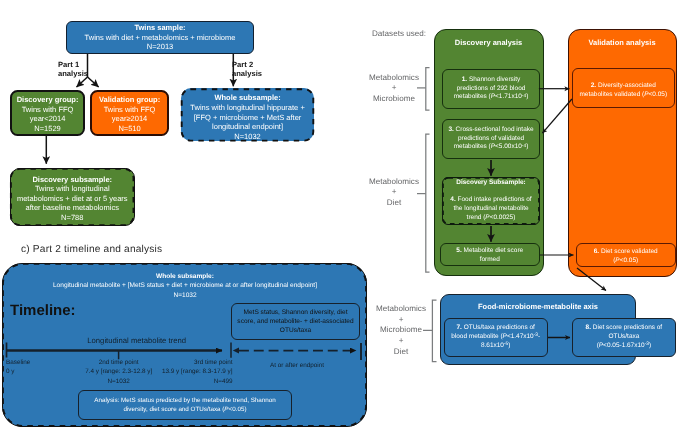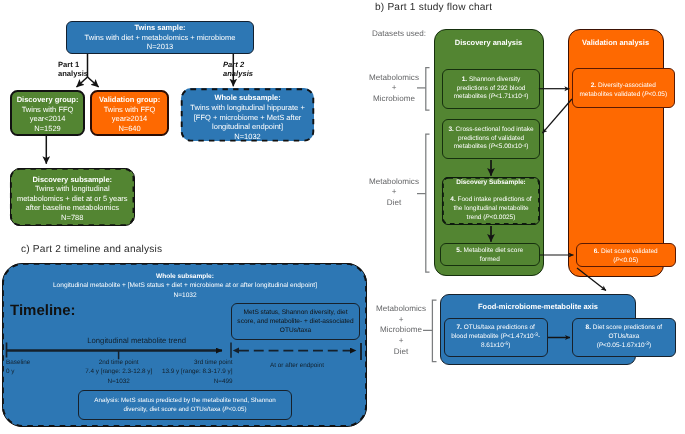--- a/index.html
+++ b/index.html
@@ -60,64 +60,63 @@
   <div class="box blue solid-b" style="left:66px;top:21px;width:188px;height:33px;border-radius:6px;">
     <div class="t-a hd">Twins sample:</div>
     <div class="t-a">Twins with  diet + metabolomics + microbiome</div>
     <div class="t-a">N=2013</div>
   </div>
 
   <div class="arrowlbl" style="left:58px;top:59.5px;text-align:left;">
     <div>Part 1</div>
     <div>analysis</div>
   </div>
-  <div class="arrowlbl" style="left:223px;top:59.8px;text-align:left;font-style:italic;">
+  <div class="arrowlbl" style="left:232px;top:59.8px;text-align:left;">
     <div>Part 2</div>
     <div>analysis</div>
   </div>
 
   <div class="box green solid-b" style="left:9.8px;top:90.2px;width:75.5px;height:45.6px;border-radius:7.5px;padding-top:3px;border-color:#121212;border-width:2px;">
     <div class="t-a hd">Discovery group:</div>
     <div class="t-a">Twins with FFQ</div>
     <div class="t-a">year&lt;2014</div>
     <div class="t-a">N=1529</div>
   </div>
 
   <div class="box orange solid-b" style="left:89.8px;top:90.2px;width:79.5px;height:45.6px;border-radius:7.5px;border-color:#2b0d04;padding-top:3px;border-width:2px;">
     <div class="t-a hd">Validation group:</div>
     <div class="t-a">Twins with FFQ</div>
     <div class="t-a">year≥2014</div>
-    <div class="t-a">N=640</div>
+    <div class="t-a">N=510</div>
   </div>
 
   <div class="box blue dash-b" style="left:180.8px;top:88.3px;width:133.5px;height:53.2px;border-radius:10px;padding-top:5px;">
     <div class="t-a hd">Whole subsample:</div>
     <div class="t-a">Twins with longitudinal hippurate +</div>
     <div class="t-a">[FFQ + microbiome + MetS after</div>
     <div class="t-a">longitudinal endpoint]</div>
     <div class="t-a">N=1032</div>
   </div>
 
   <div class="box green dash-b" style="left:10px;top:168px;width:124.5px;height:58px;border-radius:10px;border-color:#111;padding-top:3px;">
     <div class="t-a hd">Discovery subsample:</div>
     <div class="t-a">Twins with longitudinal</div>
     <div class="t-a">metabolomics + diet at or 5 years</div>
     <div class="t-a">after baseline metabolomics</div>
     <div class="t-a">N=788</div>
   </div>
 
-  <div class="abs panel-title" style="left:375px;top:2.3px;">b) Part 1 study flow chart</div>
 
   <div class="abs sidelbl" style="left:356px;top:28.5px;width:70px;text-align:right;">Datasets used:</div>
 
   <div class="box green solid-b" style="left:433.5px;top:28.8px;width:110px;height:247.5px;border-radius:12px;border-color:#16300e;justify-content:flex-start;">
     <div class="t-a hd" style="margin-top:8px;">Discovery analysis</div>
   </div>
 
-  <div class="box orange solid-b" style="left:567.5px;top:28.8px;width:96px;height:248.5px;border-radius:12px;border-color:#3c1205;justify-content:flex-start;">
+  <div class="box orange solid-b" style="left:567.5px;top:28.8px;width:109px;height:248.5px;border-radius:12px;border-color:#3c1205;justify-content:flex-start;">
     <div class="t-a hd" style="margin-top:8px;">Validation analysis</div>
   </div>
 
   <div class="box green solid-b" style="left:442px;top:69px;width:98px;height:40px;border-radius:6px;border-color:#16300e;padding:0 4px;">
     <div class="t-b" style="width:76px;"><b>1.</b><span> Shannon diversity predictions of 292 blood metabolites (</span><i>P</i><span>&lt;1.71x10</span><sup>-4</sup><span>)</span></div>
   </div>
 
   <div class="box orange solid-b" style="left:572px;top:68.3px;width:102.5px;height:39.5px;border-radius:6px;border-color:#5a1a03;padding:0 4px;">
     <div class="t-b" style="width:93px;position:relative;top:2.5px;"><b>2.</b><span> Diversity-associated metabolites validated (</span><i>P</i><span>&lt;0.05</span><span>)</span></div>
   </div>

